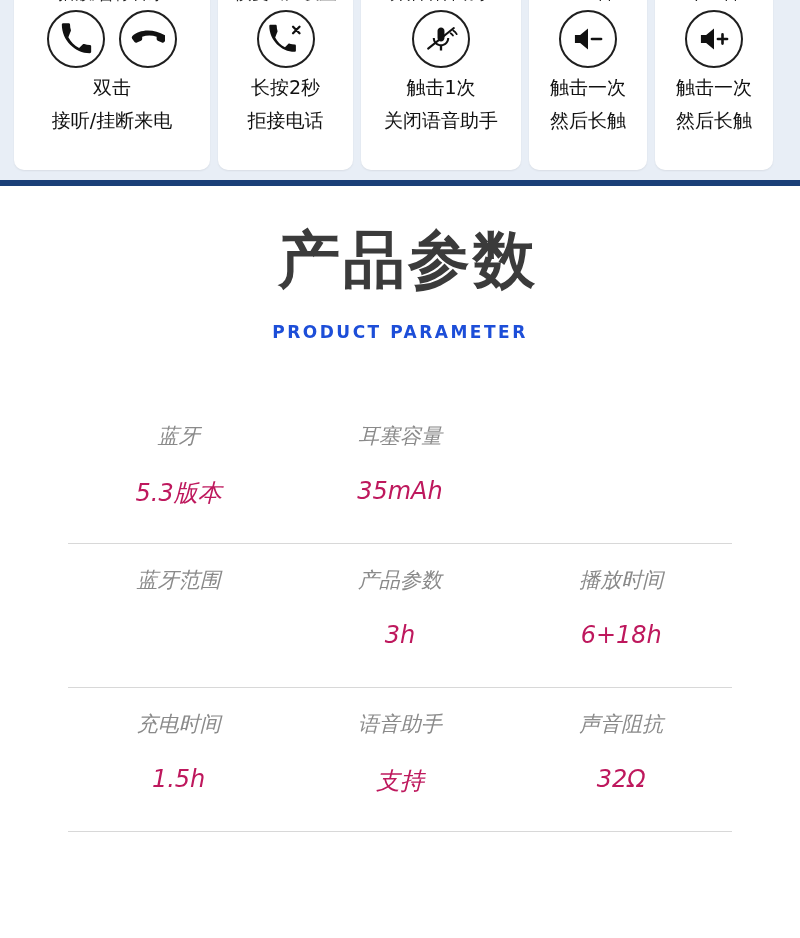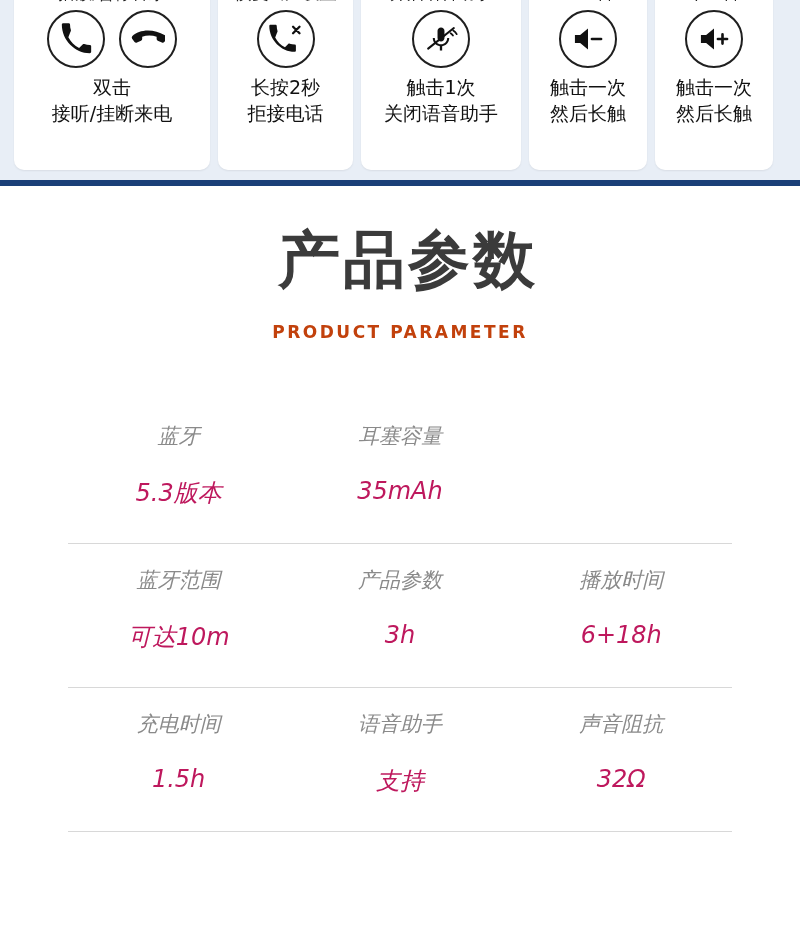--- a/index.html
+++ b/index.html
@@ -74,42 +74,42 @@
   .circ svg { display: block; }
   .card-line {
     font-size: 19px;
     color: #111;
     margin-top: 7px;
     line-height: 1.28;
     text-align: center;
     white-space: nowrap;
     font-weight: 500;
   }
-  .card-line.sub { margin-top: 2px; }
+  .card-line.sub { margin-top: 9px; }
 
   
   .title-zh {
     position: absolute;
     left: 8px; top: 218px;
     width: 800px;
     text-align: center;
     font-size: 62px;
     font-weight: bold;
     color: #3b3b3b;
     letter-spacing: 3px;
     font-family: "DejaVu Sans", "Liberation Sans", sans-serif;
   }
   .title-en {
     position: absolute;
     left: 0; top: 322px;
     width: 800px;
     text-align: center;
     font-size: 17px;
     font-weight: bold;
-    color: #c2410c;
+    color: #1d4ed8;
     letter-spacing: 2.5px;
   }
 
   
   .spec-table {
     position: absolute;
     left: 68px; top: 400px;
     width: 664px;
   }
   .spec-row {
@@ -240,21 +240,20 @@
       </div>
       <div class="spec-cell">
         <div class="spec-label">耳塞容量</div>
         <div class="spec-value">35mAh</div>
       </div>
     </div>
 
     <div class="spec-row">
       <div class="spec-cell">
         <div class="spec-label">蓝牙范围</div>
-        <div class="spec-value">可达10m</div>
       </div>
       <div class="spec-cell">
         <div class="spec-label">产品参数</div>
         <div class="spec-value">3h</div>
       </div>
       <div class="spec-cell">
         <div class="spec-label">播放时间</div>
         <div class="spec-value">6+18h</div>
       </div>
     </div>

